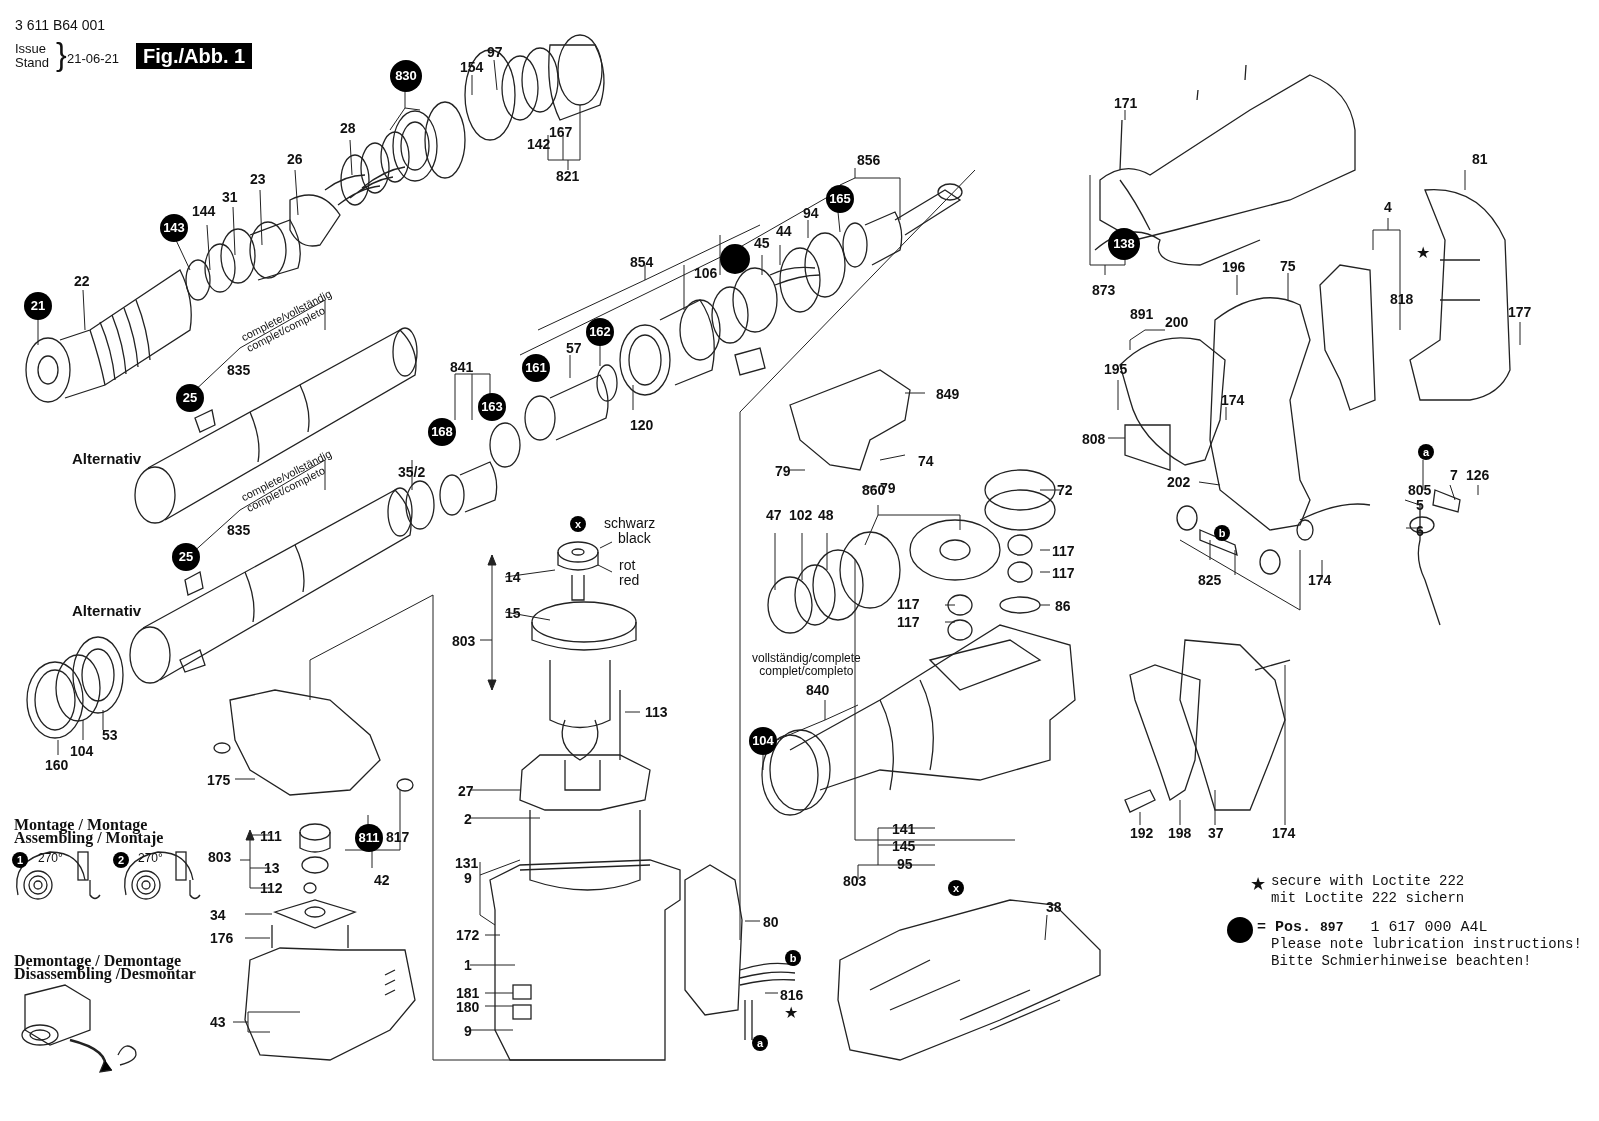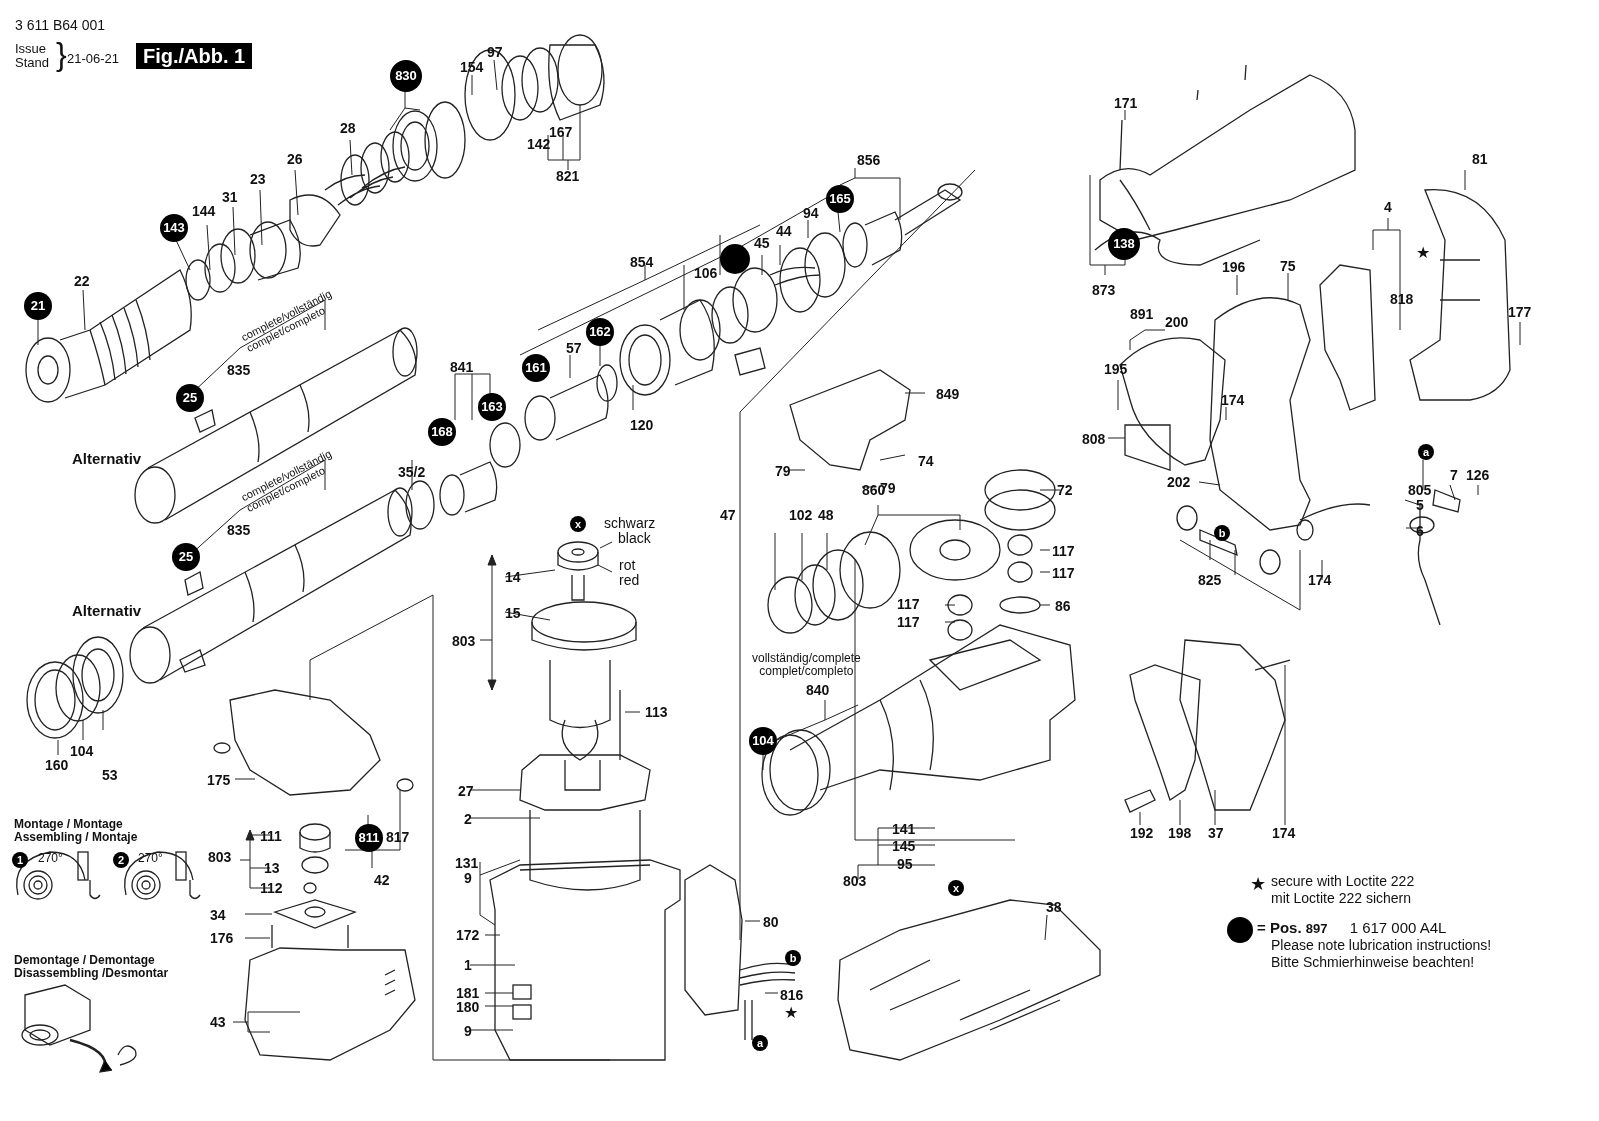--- a/index.html
+++ b/index.html
@@ -10,24 +10,24 @@
   .blk.big{width:32px;height:32px;line-height:32px;}
   .mini{position:absolute;width:16px;height:16px;border-radius:50%;background:#000;color:#fff;font-weight:bold;font-size:11px;line-height:16px;text-align:center;font-family:"Liberation Sans",sans-serif;}
   .txt{position:absolute;font-family:"Liberation Sans",sans-serif;font-size:14px;line-height:17px;color:#111;white-space:nowrap;}
   .rot{transform-origin:left bottom;transform:rotate(-27deg);font-size:11px;line-height:12px;}
   #header-id{left:15px;top:18px;font-size:14px;font-weight:normal;}
   #issue-block{left:15px;top:42px;font-size:13px;line-height:14px;}
   #issue-date{left:67px;top:50px;font-size:13px;}
   #issue-brace{left:56px;top:38px;font-size:32px;line-height:32px;font-weight:normal;}
   #fig-badge{left:136px;top:43px;background:#000;color:#fff;font-weight:bold;font-size:20px;line-height:26px;padding:0 7px;}
   #legend{left:1253px;top:873px;width:330px;}
-  .leg-line{font-size:14px;line-height:17px;}
+  .leg-line{font-size:14px;line-height:17px;font-family:Liberation Mono, monospace;}
   .note-block{margin-top:12px;}
   svg.drawing{position:absolute;left:0;top:0;}
-  .mont-title{font-weight:bold;font-size:12px;line-height:13px;}
+  .mont-title{font-weight:bold;font-size:16px;line-height:13px;font-family:Liberation Serif, serif;}
 </style>
 </head>
 <body>
 
 <div class="lbl" id="header-id">3 611 B64 001</div>
 <div class="txt" id="issue-block">
   <div>Issue</div>
   <div>Stand</div>
 </div>
 <div class="txt" id="issue-brace">}</div>
@@ -410,21 +410,21 @@
 <div class="lbl" style="left:549px;top:125px;">167</div>
 <div class="lbl" style="left:556px;top:169px;">821</div>
 
 <div class="lbl" style="left:227px;top:363px;">835</div>
 <div class="blk" style="left:176px;top:384px;">25</div>
 <div class="lbl" style="left:227px;top:523px;">835</div>
 <div class="blk" style="left:172px;top:543px;">25</div>
 <div class="lbl" style="left:398px;top:465px;">35/2</div>
 <div class="lbl" style="left:45px;top:758px;">160</div>
 <div class="lbl" style="left:70px;top:744px;">104</div>
-<div class="lbl" style="left:102px;top:728px;margin-top:40px;">53</div>
+<div class="lbl" style="left:102px;top:728px;">53</div>
 
 <div class="lbl" style="left:450px;top:360px;">841</div>
 <div class="blk" style="left:428px;top:418px;">168</div>
 <div class="blk" style="left:478px;top:393px;">163</div>
 <div class="blk" style="left:522px;top:354px;">161</div>
 <div class="lbl" style="left:566px;top:341px;">57</div>
 <div class="blk" style="left:586px;top:318px;">162</div>
 <div class="lbl" style="left:630px;top:418px;">120</div>
 <div class="lbl" style="left:630px;top:255px;">854</div>
 <div class="lbl" style="left:694px;top:266px;">106</div>
@@ -434,21 +434,21 @@
 <div class="lbl" style="left:803px;top:206px;">94</div>
 <div class="blk" style="left:826px;top:185px;">165</div>
 <div class="lbl" style="left:857px;top:153px;">856</div>
 
 <div class="lbl" style="left:936px;top:387px;">849</div>
 <div class="lbl" style="left:775px;top:464px;">79</div>
 <div class="lbl" style="left:918px;top:454px;">74</div>
 <div class="lbl" style="left:880px;top:481px;">79</div>
 <div class="lbl" style="left:1057px;top:483px;">72</div>
 <div class="lbl" style="left:862px;top:483px;">860</div>
-<div class="lbl" style="left:720px;top:508px;">47</div>
+<div class="lbl" style="left:766px;top:508px;">47</div>
 <div class="lbl" style="left:789px;top:508px;">102</div>
 <div class="lbl" style="left:818px;top:508px;">48</div>
 <div class="lbl" style="left:1052px;top:544px;">117</div>
 <div class="lbl" style="left:1052px;top:566px;">117</div>
 <div class="lbl" style="left:897px;top:597px;">117</div>
 <div class="lbl" style="left:897px;top:615px;">117</div>
 <div class="lbl" style="left:1055px;top:599px;">86</div>
 <div class="lbl" style="left:806px;top:683px;">840</div>
 <div class="blk" style="left:749px;top:727px;">104</div>
 <div class="lbl" style="left:892px;top:822px;">141</div>

